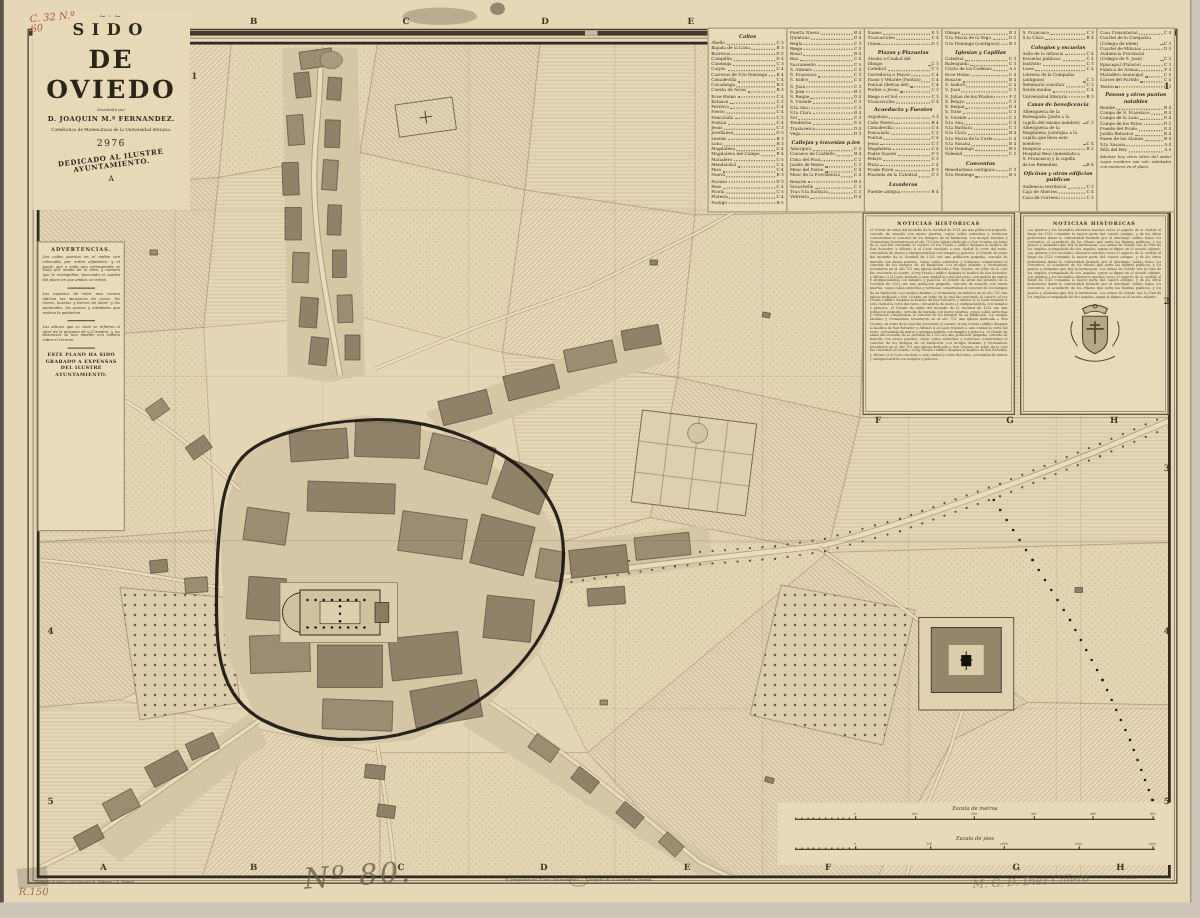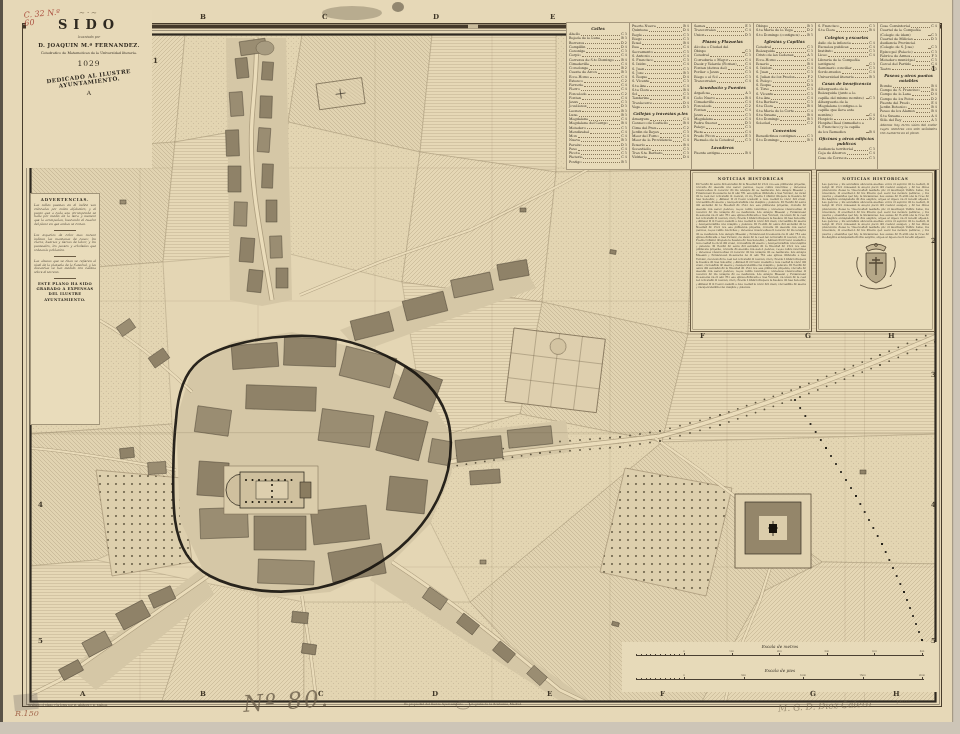--- a/index.html
+++ b/index.html
@@ -463,24 +463,25 @@
     <ellipse cx="0" cy="0" rx="10" ry="7.5" fill="none" stroke="#8a5a45" stroke-width="0.8"></ellipse>
     <path d="M-6,-1 q3,-3 6,0 q3,3 6,0 M-5,2 h10" stroke="#8a5a45" stroke-width="0.6" fill="none"></path>
   </g>
 
   <ellipse cx="463" cy="705" rx="7" ry="4" fill="none" stroke="rgba(90,75,60,.6)" stroke-width="0.7"></ellipse>
 </svg>
 
 <div id="title" class="ov">
   <div class="flo">~·~</div>
   <div class="kicker">SIDO</div>
+  <div class="big">DE OVIEDO</div>
   <div class="tiny">levantado por</div>
   <div class="auth">D. JOAQUIN M.ª FERNANDEZ.</div>
   <div class="role">Catedratico de Matematicas de la Universidad literaria.</div>
-  <div class="year">1029</div>
+  <div class="year">2976</div>
   <div class="dedic">DEDICADO AL ILUSTRE AYUNTAMIENTO.</div>
   <div class="cmark">A</div>
 </div>
 <div id="shelf" class="ov">C. 32  N.º 60</div>
 
 <div id="index" class="ov">
       <div class="icol">
         <div class="ihead">Calles</div>
         <div class="irow">
           <span class="in">Abello</span>

